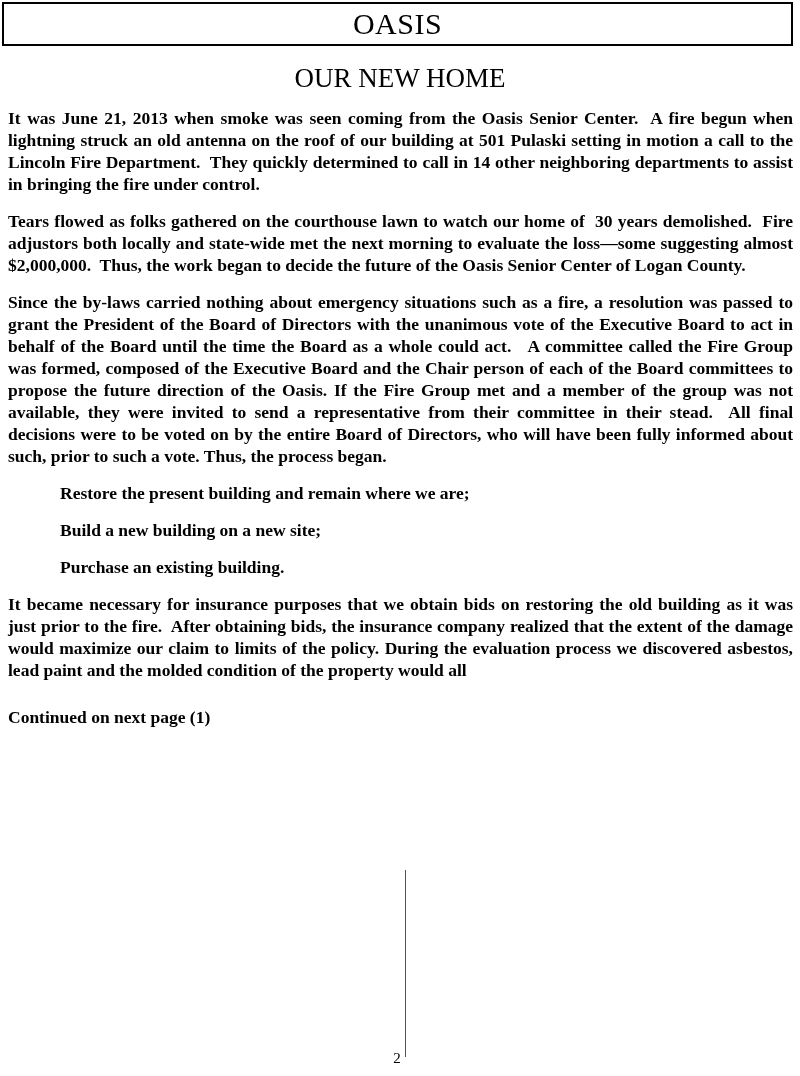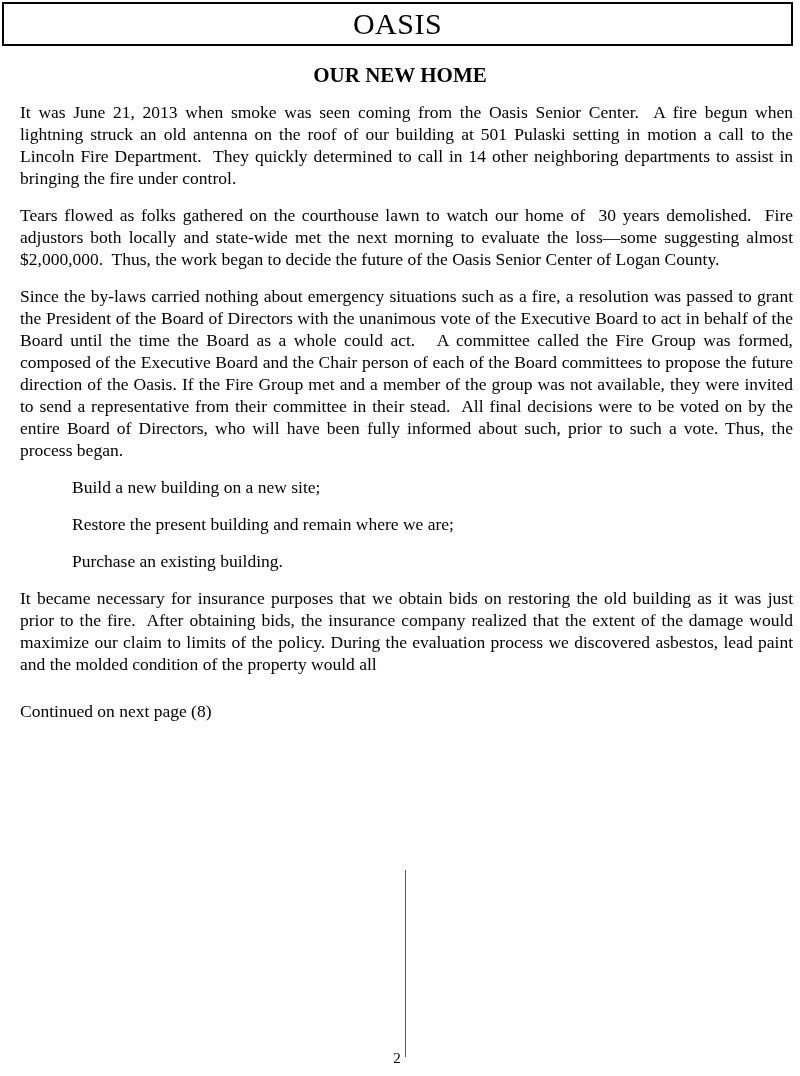--- a/index.html
+++ b/index.html
@@ -19,28 +19,29 @@
     display: flex;
     align-items: center;
     justify-content: center;
   }
   .masthead-title {
     font-size: 30px;
     letter-spacing: 0.5px;
   }
   .article-title {
     text-align: center;
-    font-weight: bold;
-    font-size: 21px;
+    font-weight: normal;
+    font-size: 27px;
     margin: 17px 0 13px 0;
   }
   .content {
-    margin: 0 7px 0 20px;
+    margin: 0 7px 0 8px;
     font-size: 17.5px;
     line-height: 22px;
+    font-weight: bold;
   }
   p.para {
     text-align: justify;
     margin: 0 0 15px 0;
     white-space: pre-wrap;
   }
   p.option {
     margin: 0 0 15px 0;
     padding-left: 52px;
     white-space: pre-wrap;
@@ -72,24 +73,24 @@
   <span class="masthead-title">OASIS</span>
 </div>
 
 <div class="article-title">OUR NEW HOME</div>
 
 <div class="content">
   <p class="para">It was June 21, 2013 when smoke was seen coming from the Oasis Senior Center.  A fire begun when lightning struck an old antenna on the roof of our building at 501 Pulaski setting in motion a call to the Lincoln Fire Department.  They quickly determined to call in 14 other neighboring departments to assist in bringing the fire under control.</p>
   <p class="para">Tears flowed as folks gathered on the courthouse lawn to watch our home of  30 years demolished.  Fire adjustors both locally and state-wide met the next morning to evaluate the loss—some suggesting almost $2,000,000.  Thus, the work began to decide the future of the Oasis Senior Center of Logan County.</p>
   <p class="para">Since the by-laws carried nothing about emergency situations such as a fire, a resolution was passed to grant the President of the Board of Directors with the unanimous vote of the Executive Board to act in behalf of the Board until the time the Board as a whole could act.   A committee called the Fire Group was formed, composed of the Executive Board and the Chair person of each of the Board committees to propose the future direction of the Oasis. If the Fire Group met and a member of the group was not available, they were invited to send a representative from their committee in their stead.  All final decisions were to be voted on by the entire Board of Directors, who will have been fully informed about such, prior to such a vote. Thus, the process began.</p>
 
+  <p class="option">Restore the present building and remain where we are;</p>
   <p class="option">Build a new building on a new site;</p>
-  <p class="option">Restore the present building and remain where we are;</p>
   <p class="option">Purchase an existing building.</p>
 
   <p class="para">It became necessary for insurance purposes that we obtain bids on restoring the old building as it was just prior to the fire.  After obtaining bids, the insurance company realized that the extent of the damage would maximize our claim to limits of the policy. During the evaluation process we discovered asbestos, lead paint and the molded condition of the property would all</p>
 
-  <p class="para continued">Continued on next page (8)</p>
+  <p class="para continued">Continued on next page (1)</p>
 </div>
 
 <div class="column-divider"></div>
 
 <div class="page-number">2</div>
 
 </body></html>

